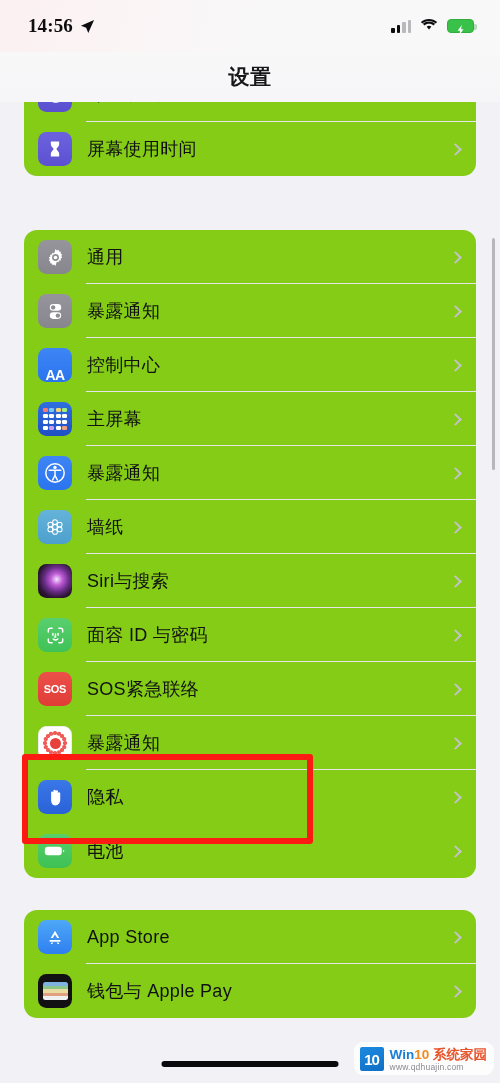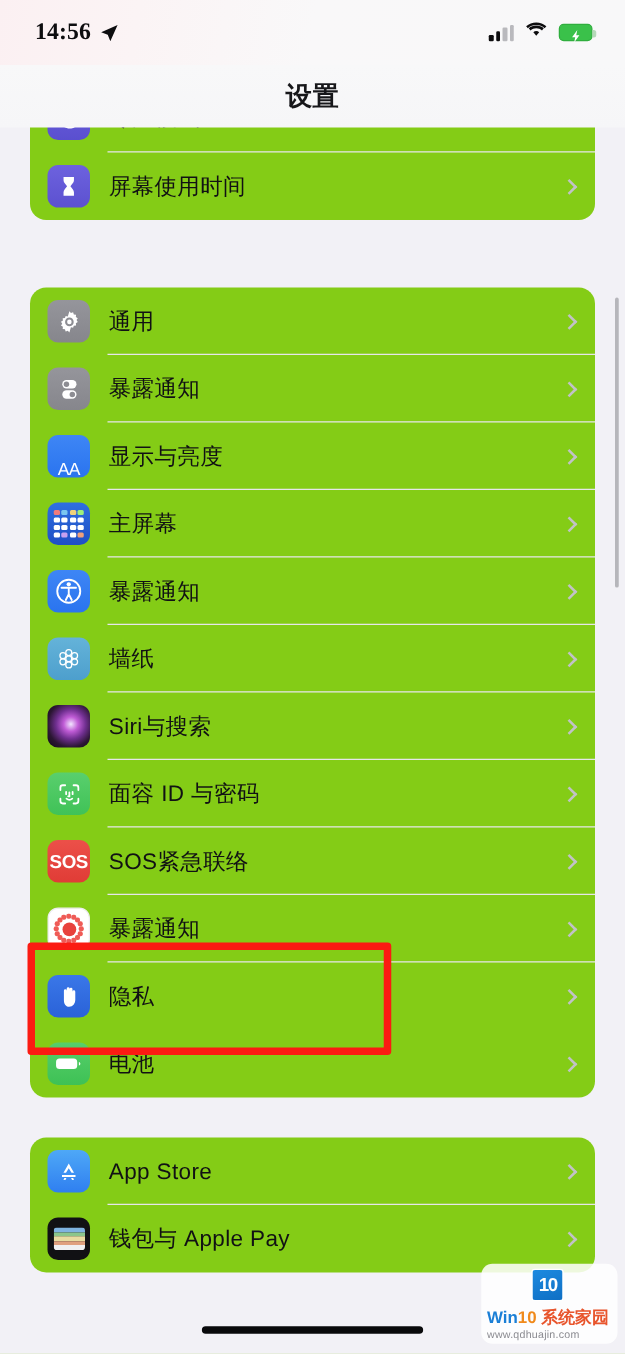--- a/index.html
+++ b/index.html
@@ -108,22 +108,22 @@
   .ic-wallpaper{ background:linear-gradient(180deg,#64b3d9,#4d9fcd); }
   .ic-siri{ background:radial-gradient(circle at 55% 45%,#f2e5ff 0%,#c05cd6 22%,#6f2f8f 45%,#2b1633 70%,#100a14 100%); }
   .ic-faceid{ background:linear-gradient(180deg,#59cf6d,#40c257); }
   .ic-sos{ background:linear-gradient(180deg,#ec5049,#e03c36); }
   .ic-exposure{ background:#ffffff; border:1px solid #ededf0; }
   .ic-battery{ background:linear-gradient(180deg,#57cf6b,#3ec155); }
   .ic-privacy{ background:linear-gradient(180deg,#3a77e8,#2a62d8); }
   .ic-appstore{ background:linear-gradient(180deg,#4ea8f7,#2f7ff0); }
   .ic-wallet{ background:#111114; }
 
-  .aa{ color:#ffffff; font-size:14px; font-weight:400; letter-spacing:-.5px;margin-top:19px; }
-  .sostext{ color:#ffffff; font-size:15px; font-weight:800; letter-spacing:-.3px; }
+  .aa{ color:#ffffff; font-size:14px; font-weight:700; letter-spacing:-.5px;margin-top:19px; }
+  .sostext{ color:#ffffff; font-size:11px; font-weight:800; letter-spacing:-.3px; }
 
   
   .hgrid{ width:24px; height:22px; display:grid; grid-template-columns:repeat(4,1fr); gap:1.6px; }
   .hgrid span{ border-radius:1.2px; display:block; }
 
   
   .wcards{ width:25px; height:18px; border-radius:2.5px; overflow:hidden; display:flex; flex-direction:column; }
   .wcards span{ flex:1; display:block; }
 
   
@@ -148,21 +148,21 @@
     position:absolute; left:50%; transform:translateX(-50%);
     bottom:16px; width:177px; height:6px; border-radius:3px; background:#0a0a0c; z-index:7;
   }
 
   
   #watermark{
     position:absolute; right:6px; bottom:8px; z-index:9;
     background:rgba(255,255,255,.86);
     border-radius:9px;
     padding:4px 7px 3px 5px;
-    display:flex; align-items:center; gap:5px;flex-direction:column;
+    display:flex; align-items:center; gap:5px;
   }
   #watermark .wlogo{
     width:26px; height:26px; background:linear-gradient(160deg,#1d8ae0,#0f6fc4);
     border-radius:3px; color:#fff; font-size:15px; font-weight:800;
     display:flex; align-items:center; justify-content:center; letter-spacing:-1px;
     border:1.5px solid #ffffff;
   }
   #watermark .wtext{ line-height:1.05; }
   #watermark .wt1{ font-size:13.5px; font-weight:800; color:#1b7fd6; white-space:nowrap; }
   #watermark .wt1 em{ font-style:normal; color:#f08a1c; }
@@ -262,21 +262,21 @@
       </span>
       <span class="lbl">暴露通知</span>
       <span class="chev"></span>
       <span class="sep"></span>
     </div>
 
     <div class="row">
       <span class="ic ic-display">
         <span class="aa">AA</span>
       </span>
-      <span class="lbl">显示与亮度</span>
+      <span class="lbl">控制中心</span>
       <span class="chev"></span>
       <span class="sep"></span>
     </div>
 
     <div class="row">
       <span class="ic ic-home">
         <span class="hgrid">
           <span style="background:#f07b7b"></span>
             <span style="background:#7bc6f0"></span>
             <span style="background:#f0d27b"></span>

